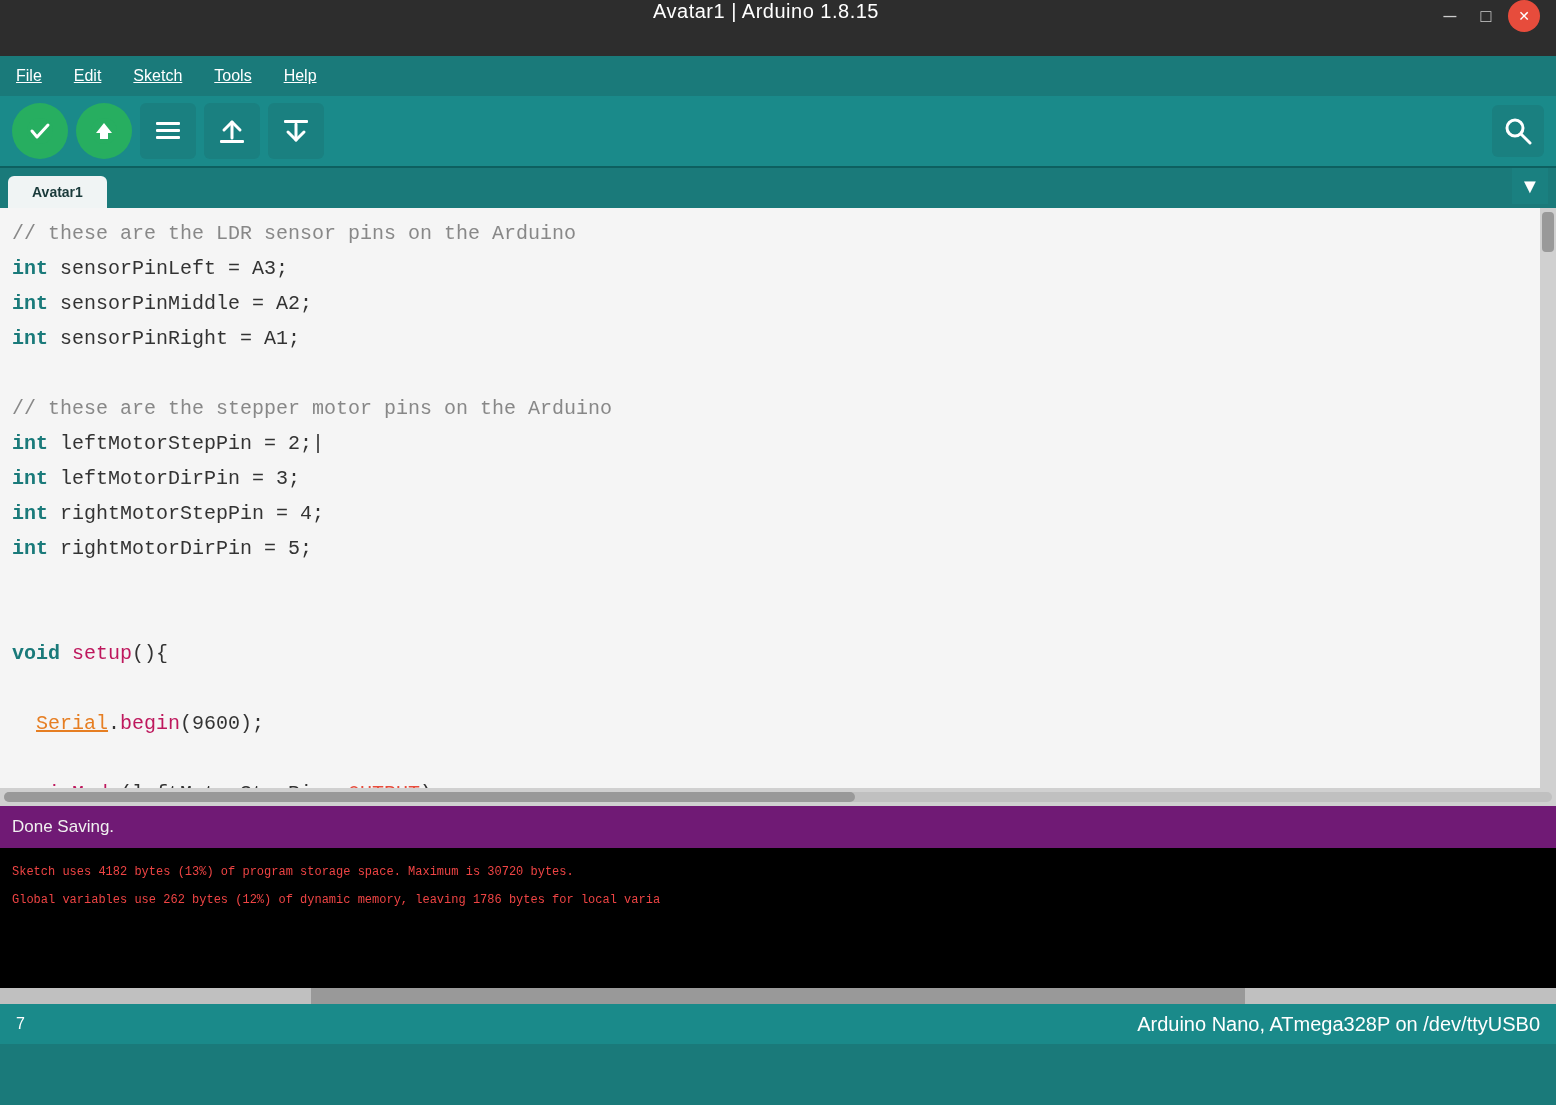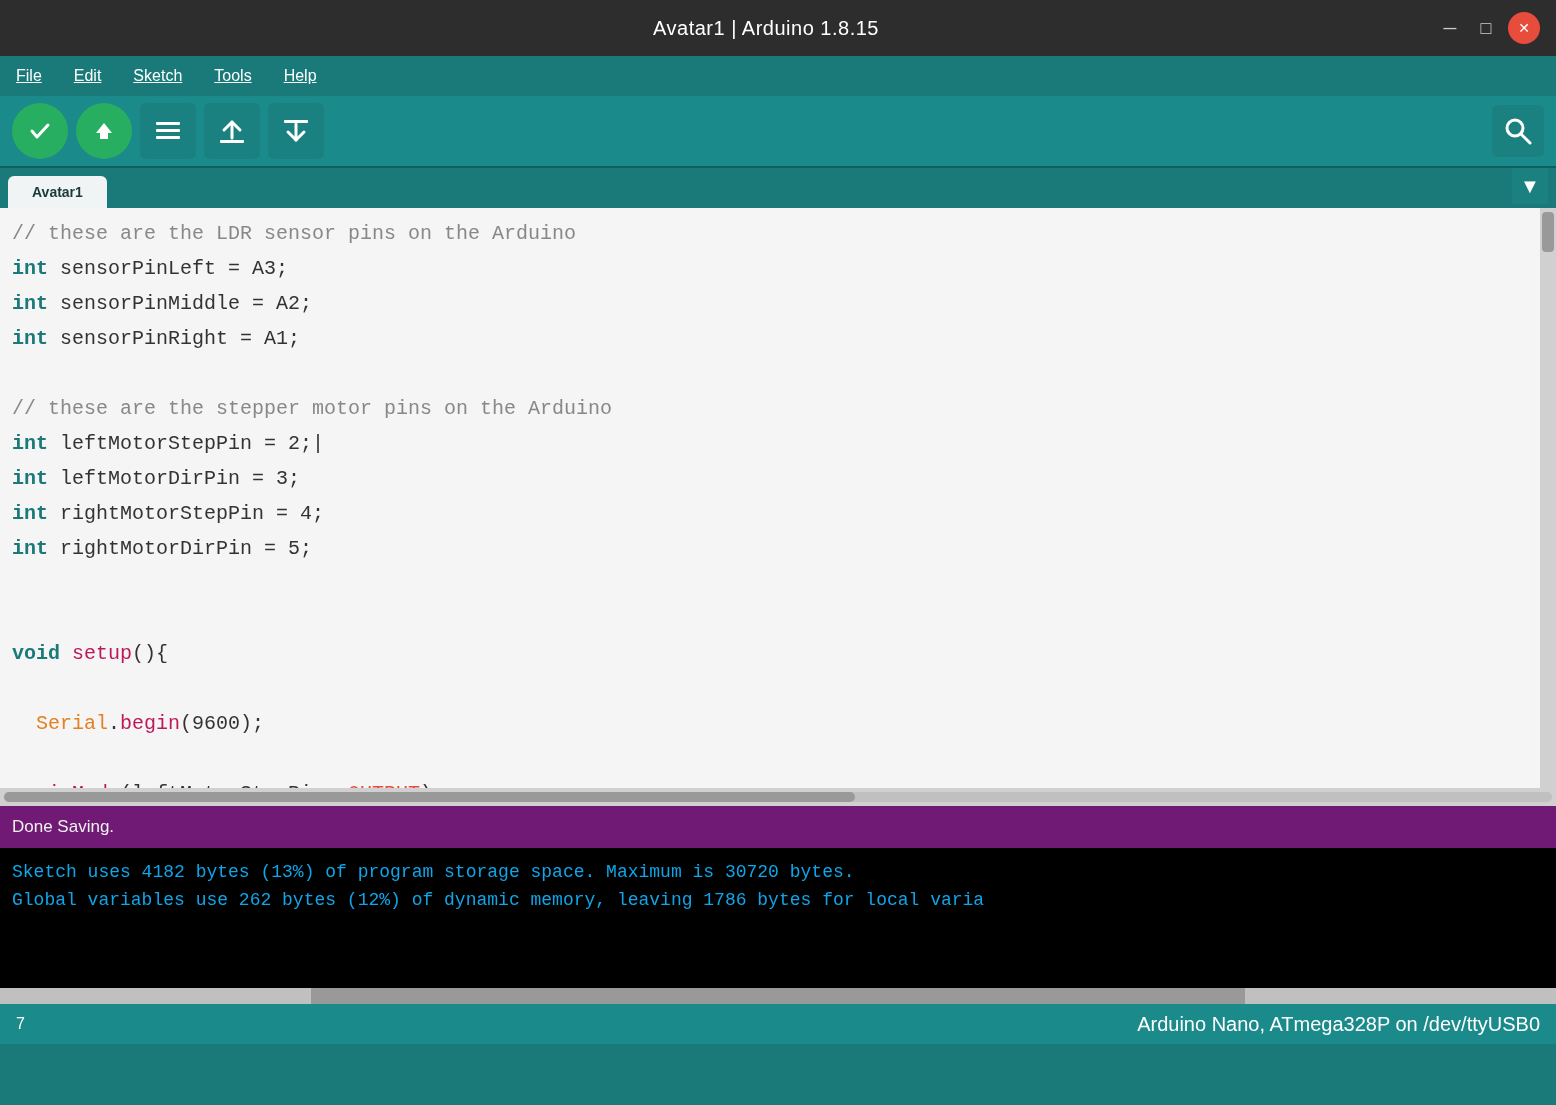--- a/index.html
+++ b/index.html
@@ -9,21 +9,21 @@
       font-family: 'Courier New', Courier, monospace;
       overflow: hidden;
       background: #1a7a7a;
     }
 
     
     #title-bar {
       background: #2d2d2d;
       height: 56px;
       display: flex;
-      align-items: center;
+      align-items: flex-start;
       justify-content: space-between;
       padding: 0 16px;
       color: white;
     }
     #title-text {
       flex: 1;
       text-align: center;
       font-family: Arial, sans-serif;
       font-size: 20px;
       font-weight: normal;
@@ -160,21 +160,21 @@
       line-height: 35px;
       white-space: pre;
       color: #333;
       overflow: hidden;
       height: 100%;
     }
 
     
     .comment { color: #888888; }
     .keyword { color: #1a7a7a; font-weight: bold; }
-    .classname { color: #e67e22; }
+    .classname { color: #e67e22; text-decoration: underline; }
     .method { color: #be185d; }
     .constant { color: #e74c3c; }
 
     
     #h-scrollbar {
       background: #d0d0d0;
       height: 18px;
       display: flex;
       align-items: center;
       padding: 0 4px;
@@ -208,23 +208,23 @@
     }
 
     
     #console-area {
       background: #000;
       height: 140px;
       padding: 10px 12px;
       overflow: hidden;
     }
     #console-text {
-      color: #0ea5e9;
+      color: #ef4444;
       font-family: 'Courier New', Courier, monospace;
-      font-size: 18px;
+      font-size: 12px;
       line-height: 28px;
       white-space: pre;
     }
 
     
     #console-scrollbar {
       background: #d0d0d0;
       height: 16px;
     }
     #console-scrollbar-track {

